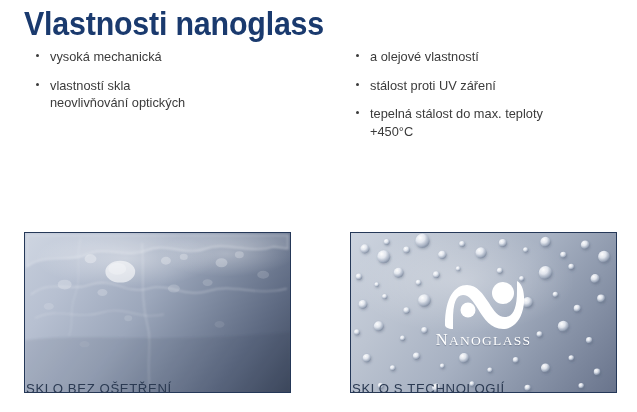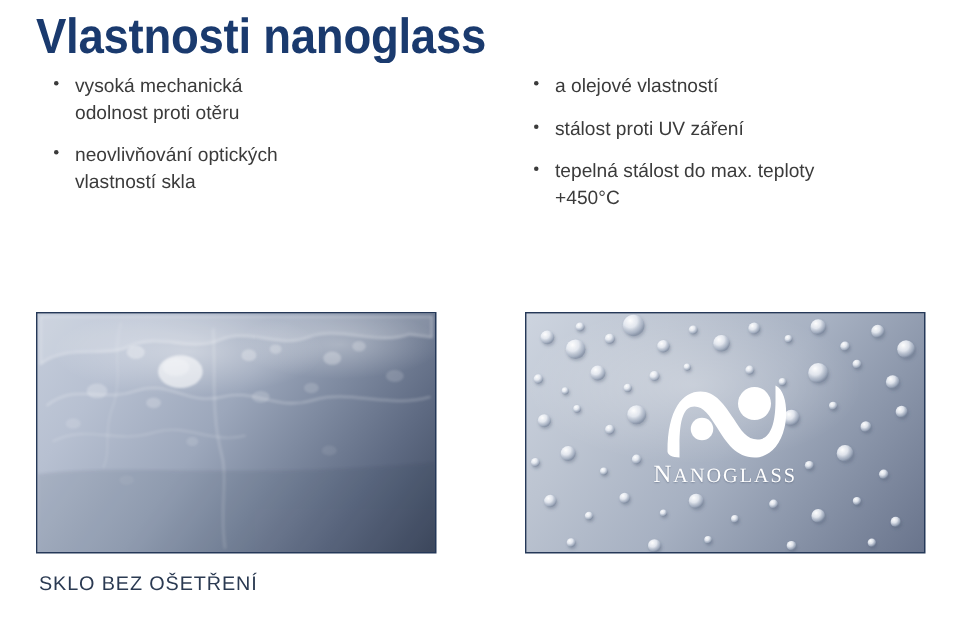--- a/index.html
+++ b/index.html
@@ -77,20 +77,21 @@
   .panel.left  { left: 24px;  width: 267px; }
   .panel.right { left: 350px; width: 267px; }
 
   .photo {
     position: relative;
     width: 267px;
     height: 161px;
     border: 1px solid #253858;
     box-sizing: border-box;
     overflow: hidden;
+    margin-top: 24px;
   }
 
   
   .photo-untreated {
     background:
       radial-gradient(ellipse 120px 40px at 40% 18%, rgba(255,255,255,0.38), rgba(255,255,255,0) 70%),
       radial-gradient(ellipse 90px 30px at 76% 14%, rgba(255,255,255,0.30), rgba(255,255,255,0) 72%),
       linear-gradient(128deg, #c3cbd9 0%, #b6bfd0 22%, #9aa5ba 48%, #6b7governed 0%, #5c6880 74%, #3f4a60 100%);
     background-color: #9aa5ba;
   }
@@ -159,28 +160,27 @@
 
 <div class="page-title">Vlastnosti nanoglass</div>
 
 <div class="features">
 
   <div class="feature-col left">
 
     <div class="feature-item">
       <span class="bullet"></span>
       <span class="line">vysoká mechanická</span>
-      <span class="line">odolnost proti otěru</span>
-    </div>
-
-
-    <div class="feature-item">
-      <span class="bullet"></span>
+    </div>
+
+
+    <div class="feature-item">
+      <span class="bullet"></span>
+      <span class="line">vlastností skla</span>
       <span class="line">neovlivňování optických</span>
-      <span class="line">vlastností skla</span>
     </div>
 
   </div>
 
   <div class="feature-col right">
 
     <div class="feature-item">
       <span class="bullet"></span>
       <span class="line">a olejové vlastností</span>
     </div>
@@ -337,15 +337,16 @@
           <path d="M4 50 C 4 22, 14 10, 26 10 C 36 10, 42 19, 48 28 C 53 36, 57 42, 64 42
                    C 72 42, 76 33, 76 16 L 76 6 C 84 10, 84 26, 82 34 C 79 47, 71 54, 62 54
                    C 50 54, 43 44, 37 34 C 32 26, 28 20, 22 20 C 15 20, 12 28, 12 46 L 12 54
                    C 7 54, 4 52, 4 50 Z" fill="#ffffff"></path>
           <circle cx="62" cy="18" r="11" fill="#ffffff"></circle>
           <circle cx="27" cy="35" r="7.5" fill="#ffffff"></circle>
         </svg>
         <span class="logo-word"><span class="cap">N</span><span>ANOGLASS</span></span>
       </div>
     </div>
+    <div class="caption">SKLO S TECHNOLOGIÍ</div>
   </div>
 
 </div>
 
 </body></html>

